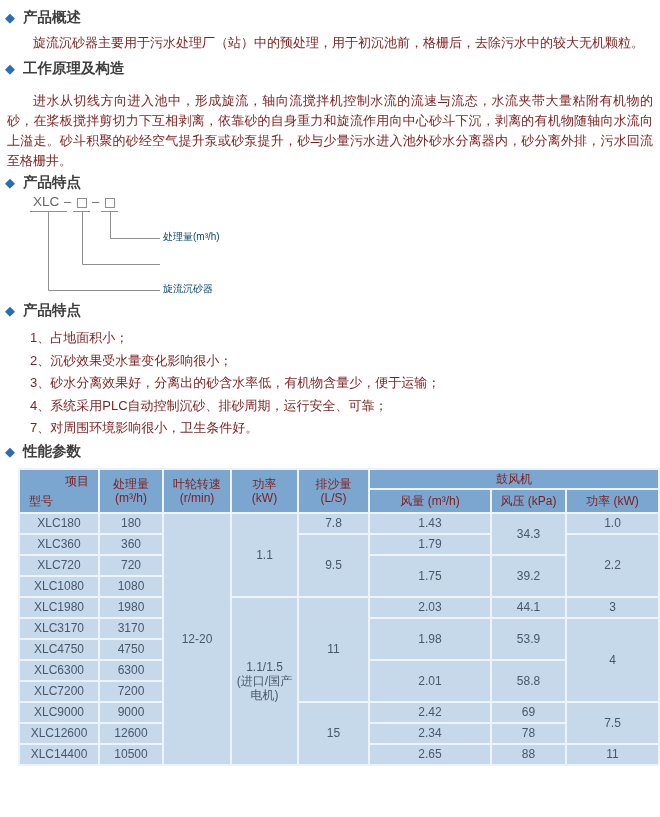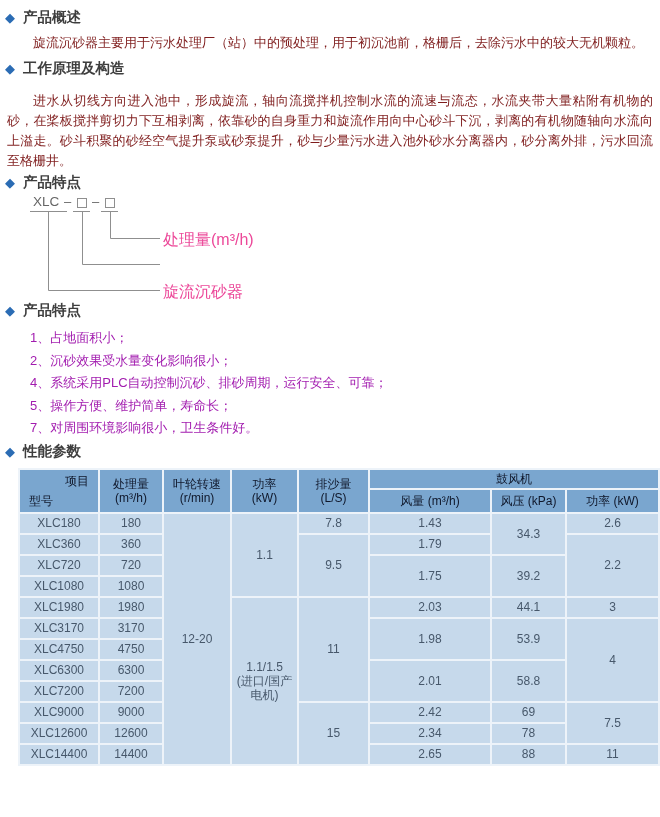--- a/index.html
+++ b/index.html
@@ -25,34 +25,34 @@
     text-align:justify;text-indent:2em;color:#7f1d1d;}
   .para.tight{margin-top:13px;}
 
   
   .diagram{position:relative;width:660px;height:106px;margin-top:2px;}
   .diagram svg{position:absolute;left:0;top:0;}
   .diagram .code{position:absolute;left:33px;top:0;font-size:13.5px;color:#666;}
   .diagram .dash{position:absolute;top:0;font-size:13px;color:#666;}
   .diagram .d1{left:64px;}
   .diagram .d2{left:92px;}
-  .dlabel{position:absolute;left:163px;font-size:16px;color:#ec4899;white-space:nowrap;}
+  .dlabel{position:absolute;left:163px;font-size:10px;color:#0c4a6e;white-space:nowrap;}
   .l1{top:36px;}
   .l2{top:62px;}
   .l3{top:88px;}
 
   
   .features{margin-top:7px;padding-left:30px;}
-  .feature{font-size:13px;line-height:22.5px;color:#a21caf;}
+  .feature{font-size:13px;line-height:22.5px;color:#7f1d1d;}
 
   
   table.perf{border-collapse:collapse;table-layout:fixed;width:640px;
     margin:7px 0 0 18px;}
   table.perf th,table.perf td{border:2px solid #edf3f9;padding:0;text-align:center;}
-  table.perf thead th{background:#7aa6cf;color:#0f172a;font-weight:normal;
+  table.perf thead th{background:#7aa6cf;color:#7f1d1d;font-weight:normal;
     font-size:12px;line-height:14px;white-space:pre-line;}
   table.perf thead tr.group-row{height:17px;}
   table.perf thead tr.sub-row{height:20px;}
   table.perf tbody tr{height:21px;}
   table.perf tbody td{background:#c6d9eb;color:#47586b;font-size:12px;
     line-height:14px;white-space:pre-line;padding:1px 2px;}
   th.corner{position:relative;}
   th.corner .tr-label{position:absolute;top:4px;right:9px;font-size:12px;}
   th.corner .bl-label{position:absolute;bottom:4px;left:9px;font-size:12px;margin-top:44px;}
 </style>
@@ -98,22 +98,22 @@
     <div class="dlabel l3">旋流沉砂器</div>
   </div>
 
   <div class="heading h4">
     <span class="diamond">◆</span>
     <span>产品特点</span>
   </div>
   <div class="features">
     <div class="feature">1、占地面积小；</div>
     <div class="feature">2、沉砂效果受水量变化影响很小；</div>
+    <div class="feature">3、砂水分离效果好，分离出的砂含水率低，有机物含量少，便于运输；</div>
     <div class="feature">4、系统采用PLC自动控制沉砂、排砂周期，运行安全、可靠；</div>
-    <div class="feature">5、操作方便、维护简单，寿命长；</div>
     <div class="feature">7、对周围环境影响很小，卫生条件好。</div>
   </div>
 
   <div class="heading h5">
     <span class="diamond">◆</span>
     <span>性能参数</span>
   </div>
 
   <table class="perf">
     <colgroup>
@@ -150,21 +150,21 @@
     </thead>
     <tbody>
         <tr>
           <td>XLC180</td>
           <td>180</td>
           <td rowspan="12">12-20</td>
           <td rowspan="4">1.1</td>
           <td>7.8</td>
           <td>1.43</td>
           <td rowspan="2">34.3</td>
-          <td>2.6</td>
+          <td>1.0</td>
         </tr>
         <tr>
           <td>XLC360</td>
           <td>360</td>
           <td rowspan="3">9.5</td>
           <td>1.79</td>
           <td rowspan="3">2.2</td>
         </tr>
         <tr>
           <td>XLC720</td>
@@ -216,21 +216,21 @@
           <td rowspan="2">7.5</td>
         </tr>
         <tr>
           <td>XLC12600</td>
           <td>12600</td>
           <td>2.34</td>
           <td>78</td>
         </tr>
         <tr>
           <td>XLC14400</td>
-          <td>14400</td>
+          <td>10500</td>
           <td>2.65</td>
           <td>88</td>
           <td>11</td>
         </tr>
       </tbody>
   </table>
 
 </div>
 
 </body></html>

